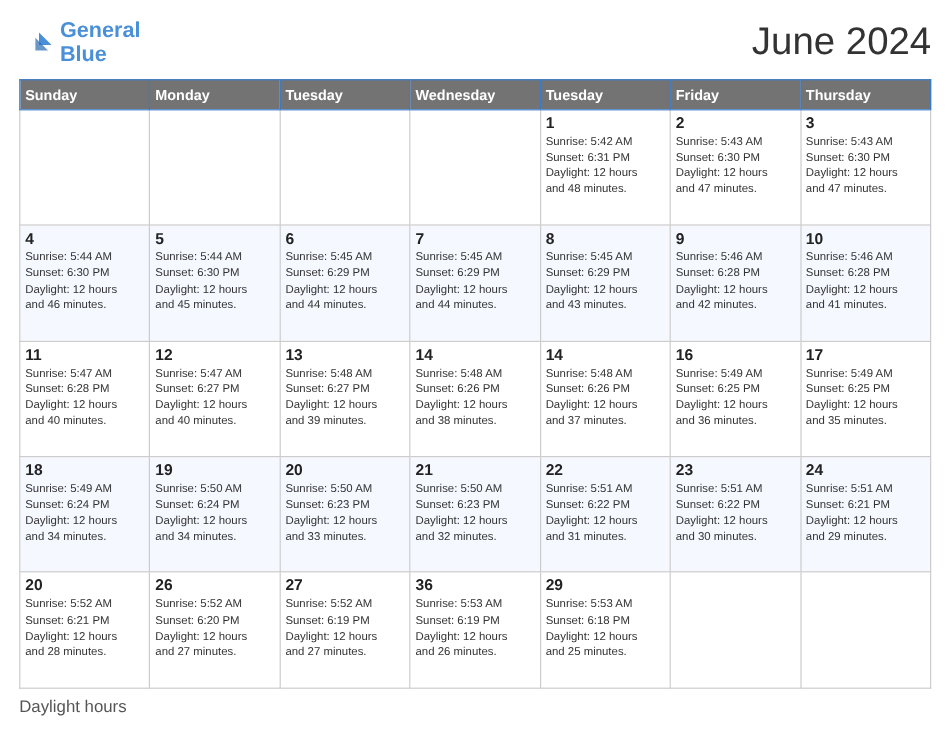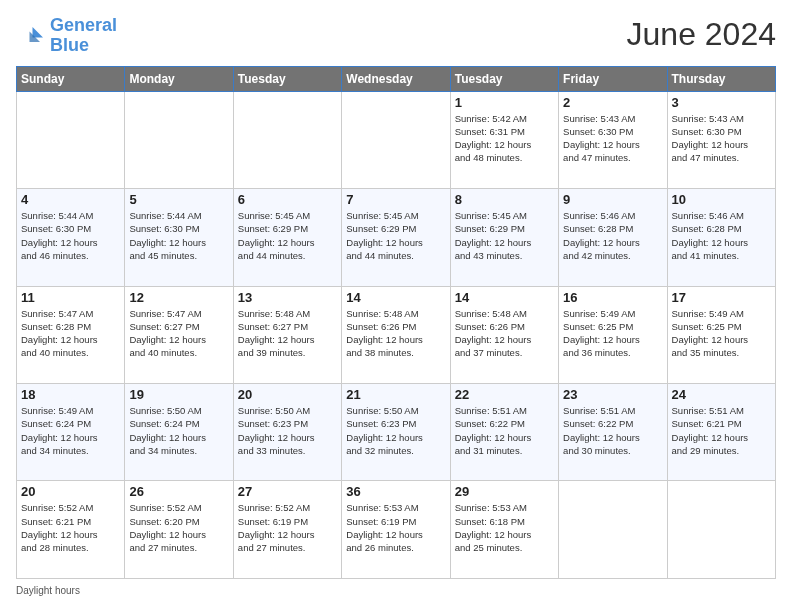--- a/index.html
+++ b/index.html
@@ -93,21 +93,21 @@
       display: block;
       margin-bottom: 2px;
     }
     .day-info {
       font-size: 9.5px;
       color: #333;
       line-height: 1.4;
     }
     .footer {
       margin-top: 6px;
-      font-size: 10px;
+      font-size: 14px;
       color: #555;
     }
   </style>
 </head>
 <body>
 
 <div class="page">
   <div class="header">
     <div class="logo">
       <svg class="logo-icon" viewBox="0 0 40 40">

